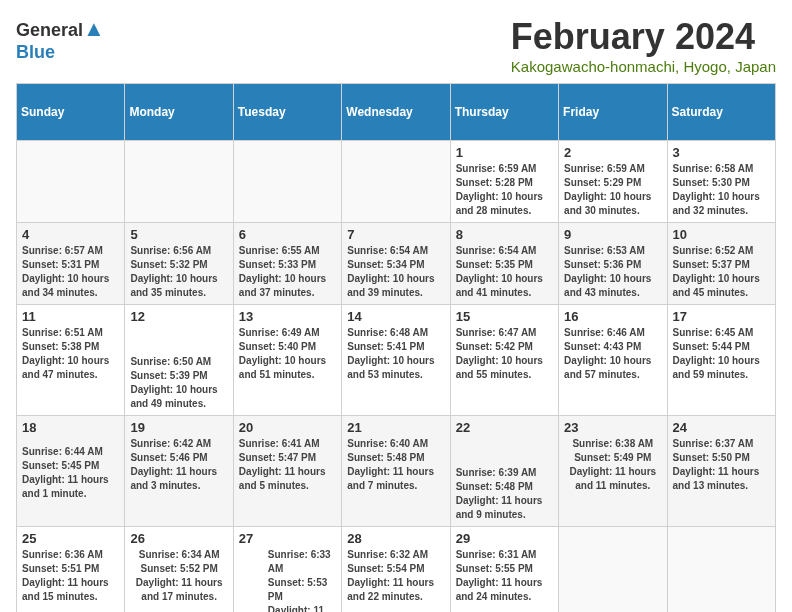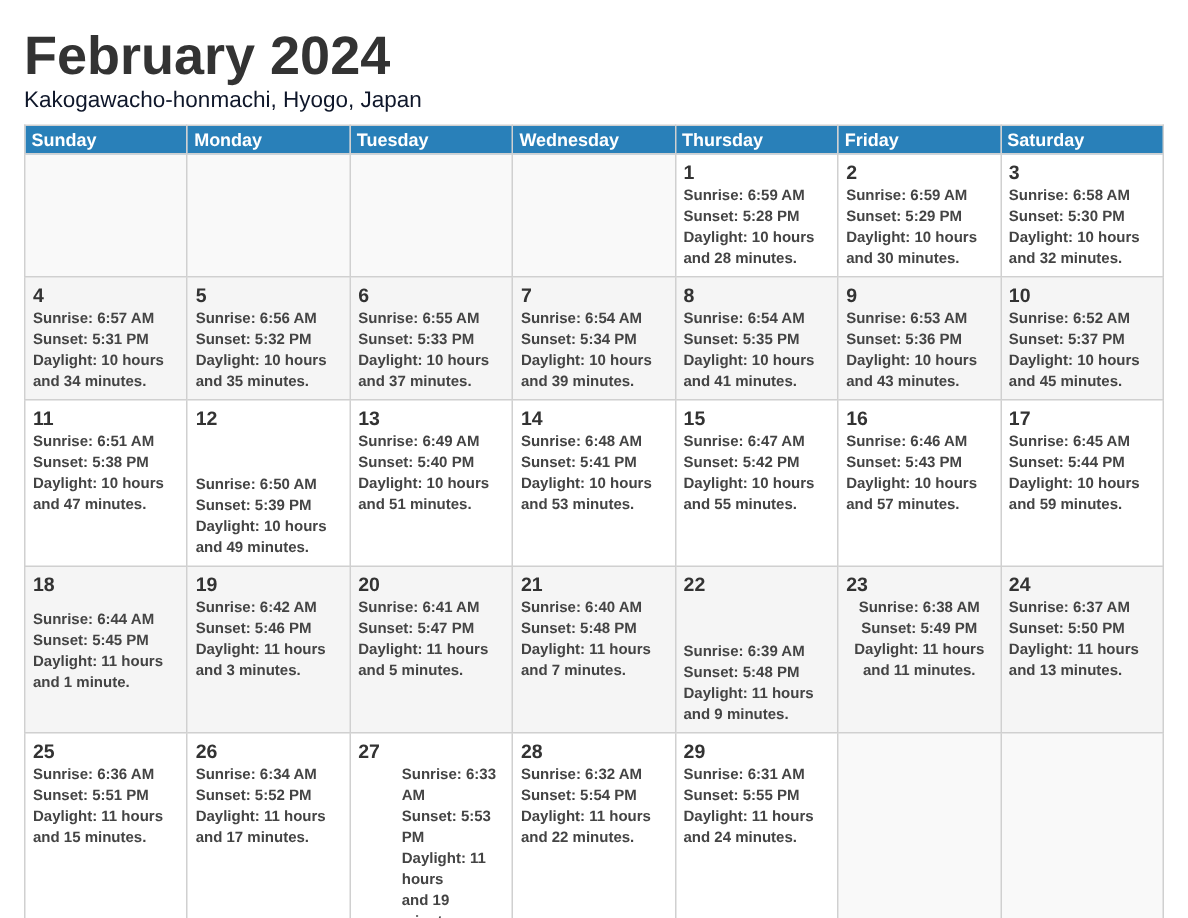--- a/index.html
+++ b/index.html
@@ -37,33 +37,33 @@
     }
     .title-section {
     }
     .cal-title {
       font-size: 36px;
       font-weight: bold;
       color: #333;
     }
     .cal-subtitle {
       font-size: 15px;
-      color: #0f172a;
+      color: #4d7c0f;
     }
     table {
       width: 100%;
       border-collapse: collapse;
       table-layout: fixed;
     }
     thead tr th {
       background-color: #2980b9;
       color: #fff;
       font-size: 12px;
       font-weight: bold;
-      padding: 2px 4px;
+      padding: 21px 4px;
       text-align: left;
       border: 1px solid #d0d0d0;
     }
     tbody tr td {
       border: 1px solid #d0d0d0;
       vertical-align: top;
       padding: 4px 5px;
       font-size: 10px;
       color: #333;
       height: 80px;
@@ -88,20 +88,26 @@
       background-color: #fff;
     }
     .empty-cell {
       background-color: #f9f9f9 !important;
     }
   </style>
 </head>
 <body>
 
 <div class="header">
+  <div class="logo">
+    <div>
+      <span class="logo-text-general">General</span><span class="logo-bird">▲</span><br>
+      <span class="logo-text-blue">Blue</span>
+    </div>
+  </div>
   <div class="title-section">
     <div class="cal-title">February 2024</div>
     <div class="cal-subtitle">Kakogawacho-honmachi, Hyogo, Japan</div>
   </div>
 </div>
 
 <table>
   <thead>
     <tr>
     <th>Sunday</th>
@@ -224,21 +230,21 @@
         <td>
           <span class="day-num">15</span>
           <div class="day-info" style="white-space: pre-line;">Sunrise: 6:47 AM
 Sunset: 5:42 PM
 Daylight: 10 hours
 and 55 minutes.</div>
         </td>
         <td>
           <span class="day-num">16</span>
           <div class="day-info" style="white-space: pre-line;">Sunrise: 6:46 AM
-Sunset: 5:43 PM
+Sunset: 4:43 PM
 Daylight: 10 hours
 and 57 minutes.</div>
         </td>
         <td>
           <span class="day-num">17</span>
           <div class="day-info" style="white-space: pre-line;">Sunrise: 6:45 AM
 Sunset: 5:44 PM
 Daylight: 10 hours
 and 59 minutes.</div>
         </td>
@@ -297,21 +303,21 @@
       <tr>
         <td>
           <span class="day-num">25</span>
           <div class="day-info" style="white-space: pre-line;">Sunrise: 6:36 AM
 Sunset: 5:51 PM
 Daylight: 11 hours
 and 15 minutes.</div>
         </td>
         <td>
           <span class="day-num">26</span>
-          <div class="day-info" style="white-space: pre-line;">Sunrise: 6:34 AM
+          <div class="day-info" style="white-space: pre-line; text-align: center;">Sunrise: 6:34 AM
 Sunset: 5:52 PM
 Daylight: 11 hours
 and 17 minutes.</div>
         </td>
         <td>
           <span class="day-num">27</span>
           <div class="day-info" style="white-space: pre-line; margin-left: 29px;">Sunrise: 6:33 AM
 Sunset: 5:53 PM
 Daylight: 11 hours
 and 19 minutes.</div>

